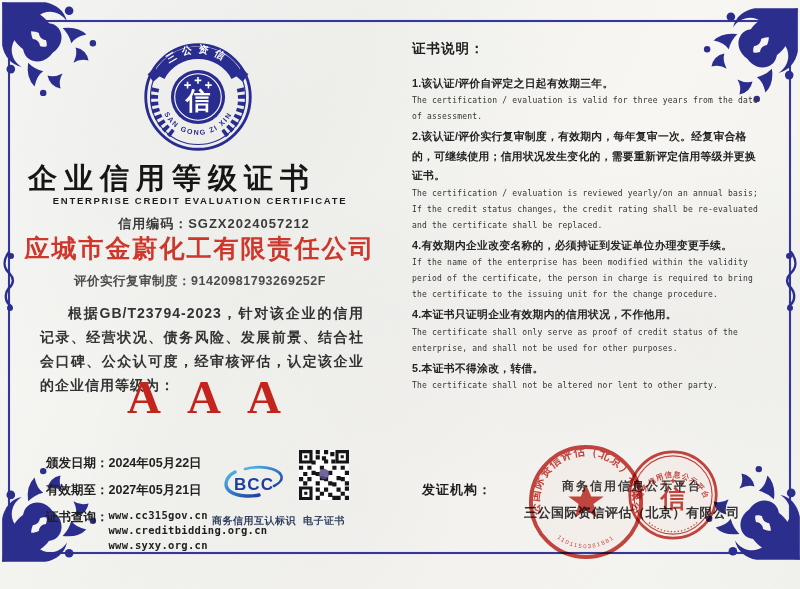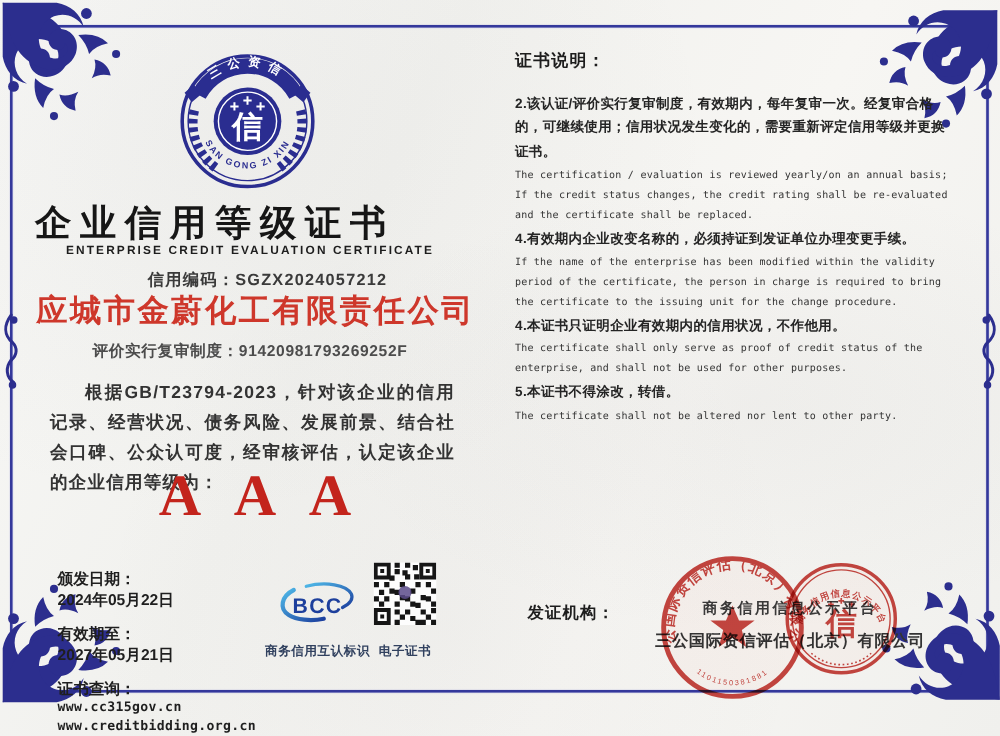--- a/index.html
+++ b/index.html
@@ -27,32 +27,32 @@
   .sc-r{left:783px;top:250px;transform:scaleX(-1);}
 
   
   .seal{position:absolute;left:141px;top:40px;width:114px;height:114px;}
   .title{position:absolute;left:28px;top:159px;width:344px;text-align:left;
     font-size:29px;font-weight:900;letter-spacing:7px;color:#161616;}
   .title-en{position:absolute;left:28px;top:195px;width:344px;text-align:center;
     font-size:9.5px;font-weight:bold;letter-spacing:1.7px;color:#1d1d1d;}
   .code-line{position:absolute;left:42px;top:215px;width:344px;text-align:center;
     font-size:13px;font-weight:bold;color:#3a3a3a;letter-spacing:1px;}
-  .company{position:absolute;left:20px;top:232px;width:360px;text-align:right;
+  .company{position:absolute;left:20px;top:232px;width:360px;text-align:center;
     font-size:25px;font-weight:900;color:#ce372b;letter-spacing:2px;}
   .uscc{position:absolute;left:28px;top:273px;width:344px;text-align:center;
     font-size:12.5px;color:#4c4c4c;font-weight:bold;letter-spacing:.5px;}
   .statement{position:absolute;left:40px;top:301px;width:324px;
     font-size:14px;font-weight:bold;color:#333;line-height:1.72;
     text-align:justify;text-indent:2em;letter-spacing:1px;}
   .rating{position:absolute;left:24px;top:370px;width:360px;text-align:center;
     font-family:"Liberation Serif",serif;font-size:47px;font-weight:bold;
     color:#c3241c;letter-spacing:26px;text-indent:26px;}
   .dates{position:absolute;left:46px;top:455px;font-size:12.5px;font-weight:bold;color:#1f1f1f;}
-  .dates .row{margin-bottom:10px;display:flex;flex-direction:column;}
+  .dates .row{margin-bottom:10px;display:flex;}
   .urls{display:flex;}
   .urls .lbl{white-space:nowrap;}
   .url-list{font-family:"DejaVu Sans Mono",monospace;font-size:10.5px;font-weight:bold;color:#1f1f1f;}
   .url-list div{margin-bottom:3px;letter-spacing:.3px;}
   .bcc{position:absolute;left:221px;top:463px;width:66px;height:42px;}
   .bcc-caption{position:absolute;left:203px;top:514px;width:102px;text-align:center;
     font-size:10px;color:#31415f;font-weight:bold;letter-spacing:.5px;}
   .qr{position:absolute;left:299px;top:450px;width:50px;height:50px;background:#fdfdfd;}
   .qr-caption{position:absolute;left:297px;top:514px;width:54px;text-align:center;
     font-size:10px;color:#31415f;font-weight:bold;letter-spacing:.5px;}
@@ -220,20 +220,24 @@
                M16,36h4v4h-4z M24,36h4v4h-4z M36,36h4v4h-4z M44,35h4v4h-4z
                M20,40h4v4h-4z M28,41h4v4h-4z M40,40h4v4h-4z M16,44h4v4h-4z M32,44h4v4h-4z M36,44h4v4h-4z M44,44h4v4h-4z"></path>
     </g>
     <circle cx="24" cy="23" r="5" fill="#5a4b8a" opacity=".85"></circle>
   </svg>
   <div class="qr-caption">电子证书</div>
 
   <div class="notes">
     <div class="notes-heading">证书说明：</div>
     <div>
+      <div class="note-zh">1.该认证/评价自评定之日起有效期三年。</div>
+      <div class="note-en">The certification / evaluation is valid for three years from the date of assessment.</div>
+    </div>
+    <div>
       <div class="note-zh">2.该认证/评价实行复审制度，有效期内，每年复审一次。经复审合格的，可继续使用；信用状况发生变化的，需要重新评定信用等级并更换证书。</div>
       <div class="note-en">The certification / evaluation is reviewed yearly/on an annual basis; If the credit status changes, the credit rating shall be re-evaluated and the certificate shall be replaced.</div>
     </div>
     <div>
       <div class="note-zh">4.有效期内企业改变名称的，必须持证到发证单位办理变更手续。</div>
       <div class="note-en">If the name of the enterprise has been modified within the validity period of the certificate, the person in charge is required to bring the certificate to the issuing unit for the change procedure.</div>
     </div>
     <div>
       <div class="note-zh">4.本证书只证明企业有效期内的信用状况，不作他用。</div>
       <div class="note-en">The certificate shall only serve as proof of credit status of the enterprise, and shall not be used for other purposes.</div>

